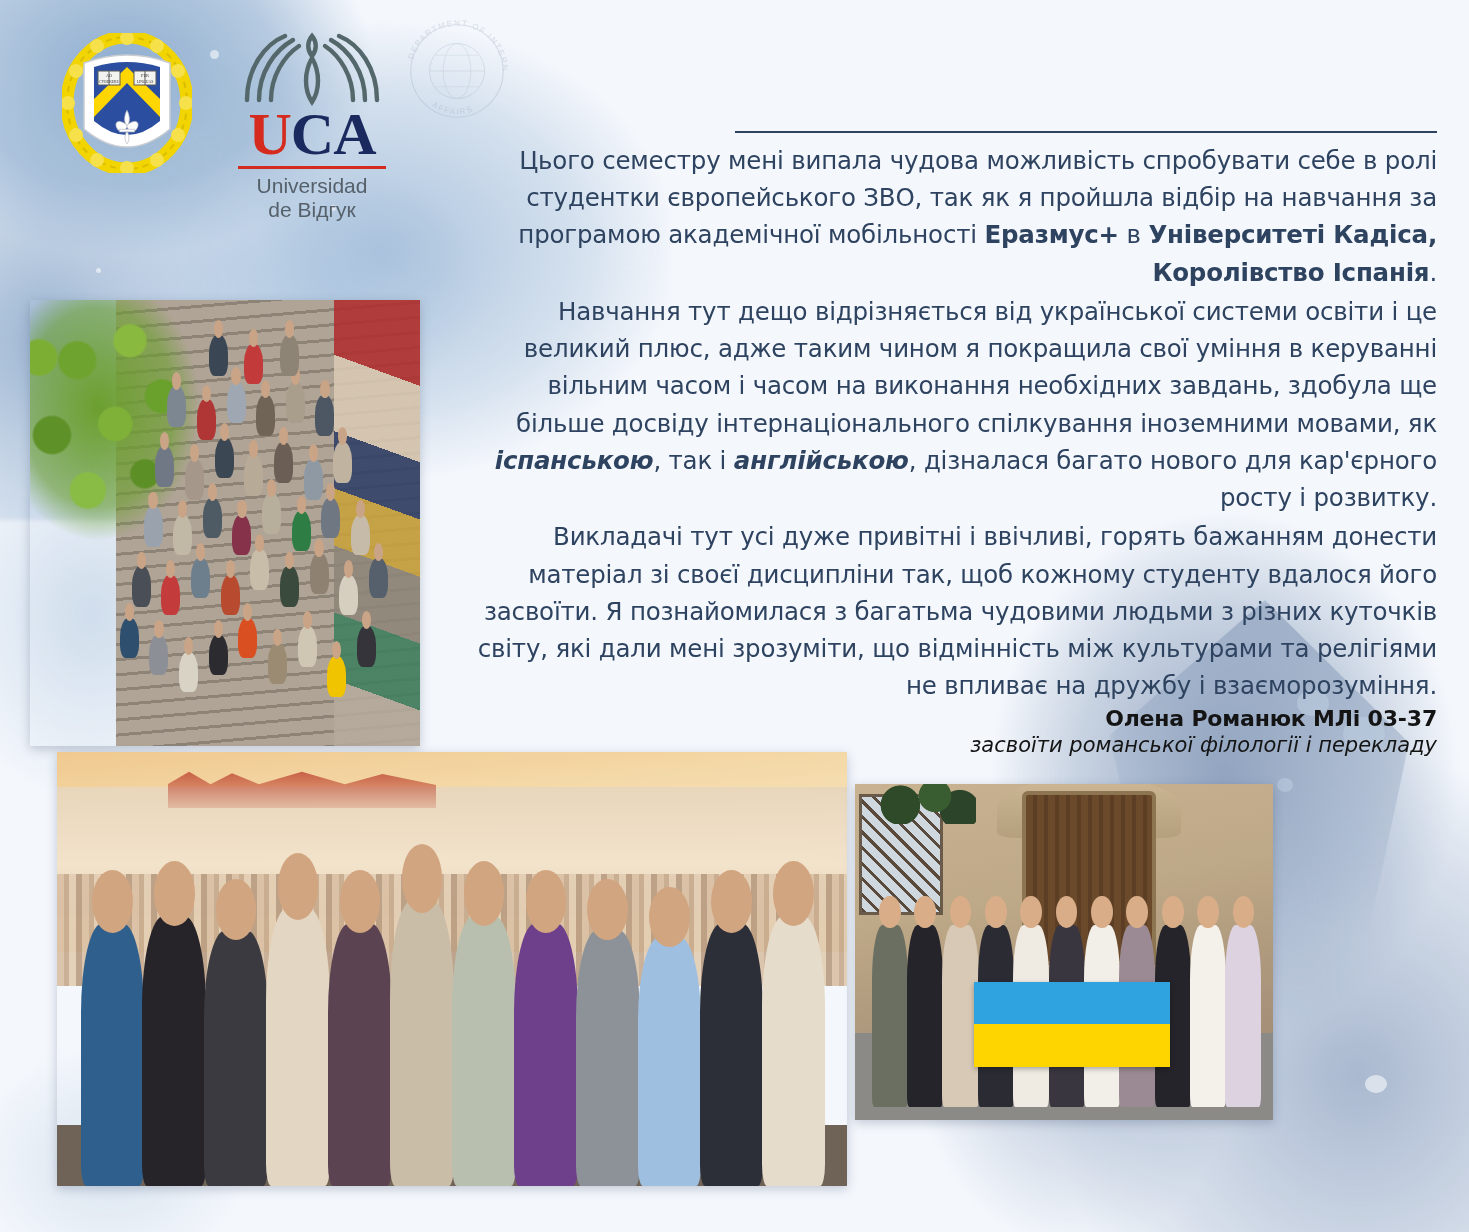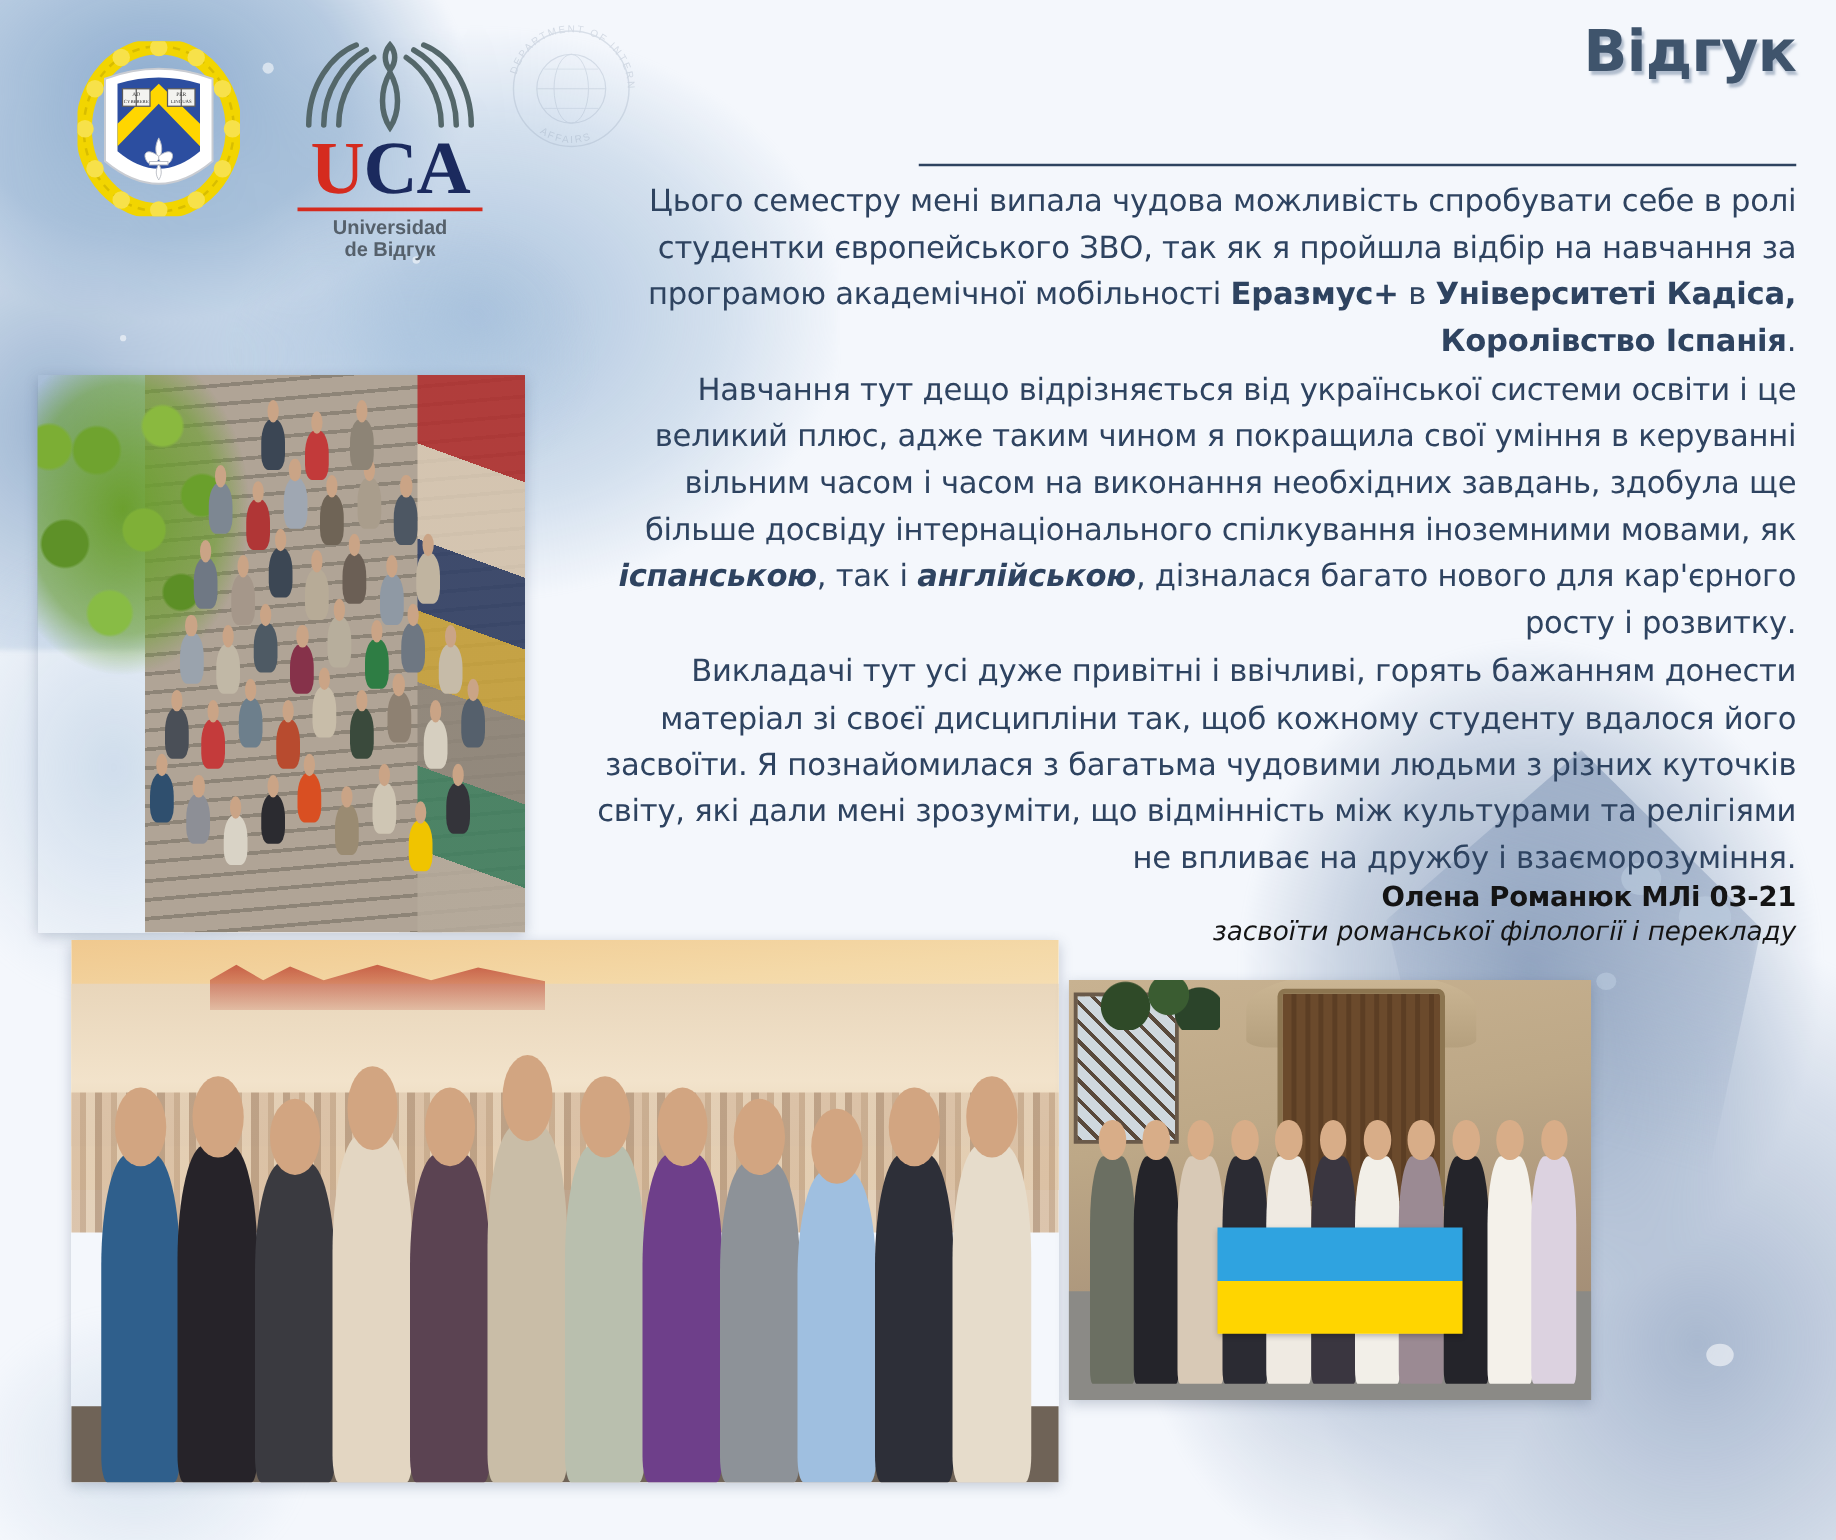--- a/index.html
+++ b/index.html
@@ -67,21 +67,21 @@
   .logo-uca { position: absolute; left: 232px; top: 28px; width: 160px; height: 190px; }
   .uca-mark { width: 150px; height: 78px; margin: 0 auto; display: block; }
   .uca-word {
     text-align: center; font-family: "Liberation Serif", serif;
     font-size: 60px; font-weight: 700; line-height: .95; letter-spacing: -1px;
     color: #1b2a5e;
   }
   .uca-word .u { color: #d52b1e; }
   .uca-rule { height: 3px; background: #d52b1e; width: 148px; margin: 3px auto 5px; }
   .uca-sub {
-    text-align: center; color: #55606b; font-size: 16px; line-height: 1.15; font-weight: 700;
+    text-align: center; color: #55606b; font-size: 21px; line-height: 1.15; font-weight: 400;
   }
 
   
   .headline {
     position: absolute; right: 32px; top: 16px; width: 712px;
     text-align: right;
     font-family: "DejaVu Sans", sans-serif;
     font-weight: 700;
     font-size: 46px;
     line-height: 1.12;
@@ -308,34 +308,33 @@
       <path d="M75,28 C70,22 70,14 75,8 C80,14 80,22 75,28 Z"></path>
     </g>
   </svg>
   <div class="uca-word"><span class="u">U</span><span>CA</span></div>
   <div class="uca-rule"></div>
   <div class="uca-sub">Universidad</div>
   <div class="uca-sub">de Відгук</div>
 </div>
 
 <div class="headline">
-  <span>Відгук</span>
 </div>
 <div class="head-rule"></div>
 
 <div class="body-text">
   <p><span>Цього семестру мені випала чудова можливість спробувати себе в ролі студентки європейського ЗВО, так як я пройшла відбір на навчання за програмою академічної мобільності </span><b>Еразмус+</b><span> в </span><b>Університеті Кадіса, Королівство Іспанія</b><span>.</span></p>
 
   <p><span>Навчання тут дещо відрізняється від української системи освіти і це великий плюс, адже таким чином я покращила свої уміння в керуванні вільним часом і часом на виконання необхідних завдань, здобула ще більше досвіду інтернаціонального спілкування іноземними мовами, як </span><span class="bi">іспанською</span><span>, так і </span><span class="bi">англійською</span><span>, дізналася багато нового для кар'єрного росту і розвитку.</span></p>
 
   <p>Викладачі тут усі дуже привітні і ввічливі, горять бажанням донести матеріал зі своєї дисципліни так, щоб кожному студенту вдалося його засвоїти. Я познайомилася з багатьма чудовими людьми з різних куточків світу, які дали мені зрозуміти, що відмінність між культурами та релігіями не впливає на дружбу і взаєморозуміння.</p>
 </div>
 
 <div class="sign">
-  <div class="sign-name">Олена Романюк МЛі 03-21</div>
+  <div class="sign-name">Олена Романюк МЛі 03-37</div>
   <div class="sign-dept">засвоїти романської філології і перекладу</div>
 </div>
 
 <div class="photo" id="photo-stairs">
   <div class="ph">
     <div class="stairs-bg"></div>
     <div class="stairs-wall"></div>
     <div class="stairs-steps"></div>
     <div class="stairs-graffiti"></div>
     <div class="stairs-tree"></div>

